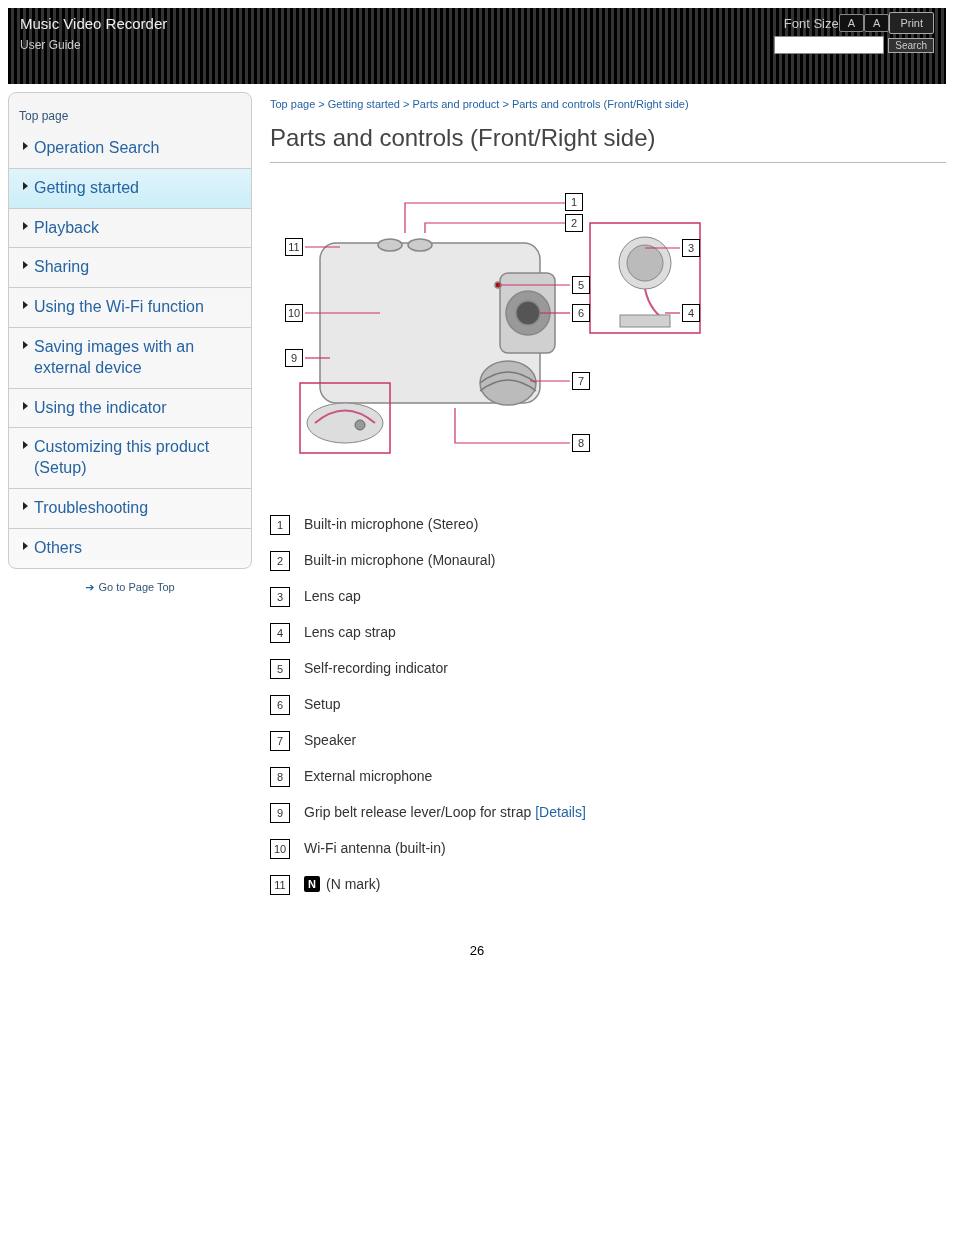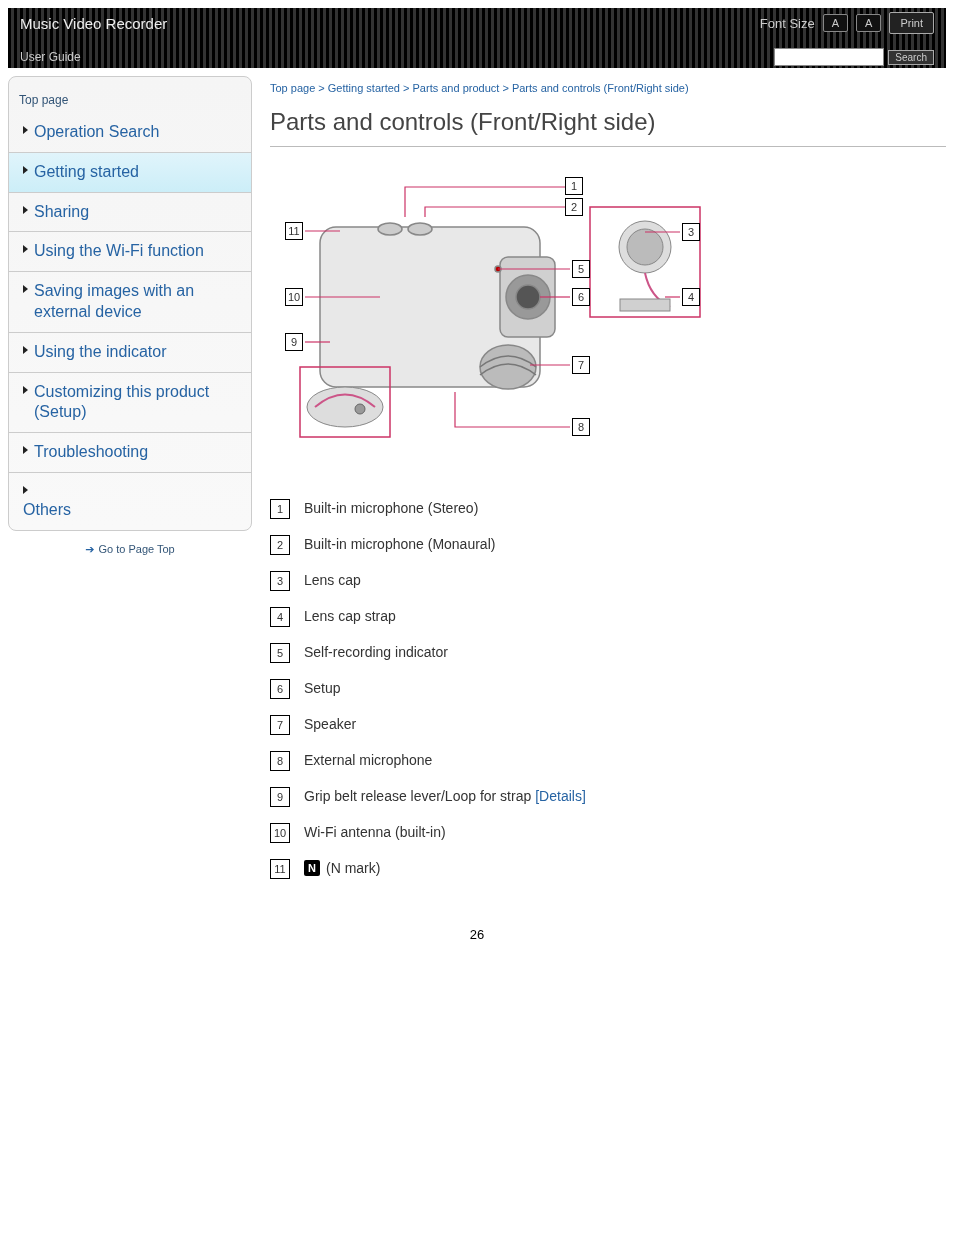--- a/index.html
+++ b/index.html
@@ -1,37 +1,37 @@
 <!DOCTYPE html>
 <html><head>
 <meta charset="utf-8">
 <style>
 * { margin: 0; padding: 0; box-sizing: border-box; }
 body { font-family: Arial, Helvetica, sans-serif; background: #fff; color: #333; width: 954px; }
 .header {
-  height: 60px;
+  height: 76px;
   background: repeating-linear-gradient(90deg, #000 0, #000 3px, #333 3px, #333 6px);
   position: relative;
   margin: 8px 8px 0 8px;
   padding-left: 11px;
 }
 .header-top {
   position: absolute; top: 4px; left: 12px; right: 12px;
   display: flex; justify-content: space-between; align-items: center;
   color: #ccc; font-size: 13px;
 }
 .header-title { color: #eee; font-size: 15px; }
-.header-buttons { display: flex; gap: 8px; align-items: center; }
+.header-buttons { display: flex; align-items: center; }
 .header-btn {
   border: 1px solid #888; color: #ccc; font-size: 11px;
   padding: 2px 8px; border-radius: 2px; background: #111;
 }
 .header-btn.print { background: #222; padding: 4px 10px; border-color: #aaa; }
 .header-sub {
-  position: absolute; top: 40px; left: 12px; right: 12px;
+  position: absolute; top: 28px; left: 12px; right: 12px;
   display: flex; justify-content: space-between; align-items: center;
   color: #ccc; font-size: 12px;
 }
 .search-box {
   display: flex; align-items: center; gap: 4px; margin-left: 21px;
 }
 .search-input {
   background: #fff; border: 1px solid #888; width: 110px; height: 18px;
   font-size: 11px; padding: 0 4px;
 }
@@ -47,21 +47,21 @@
   overflow: hidden;
 }
 .side-item {
   border-bottom: 1px solid #ccc;
   padding: 9px 10px 9px 14px;
   font-size: 16px;
   color: #357;
   display: flex; align-items: flex-start; gap: 6px;
   cursor: pointer;
 }
-.side-item:last-child { border-bottom: none; flex-direction: column; }
+.side-item:last-child { border-bottom: none; }
 .side-item.active {
   background: linear-gradient(180deg, #e0f4fb 0%, #cceef8 100%);
 }
 .side-arrow {
   width: 0; height: 0; margin-top: 4px;
   border-top: 4px solid transparent;
   border-bottom: 4px solid transparent;
   border-left: 5px solid #222;
   flex-shrink: 0;
 }
@@ -140,20 +140,24 @@
   <div>
     <div class="sidebar">
       <div class="side-top">Top page</div>
       <div class="side-item">
         <span class="side-arrow"></span>
         <span class="side-label">Operation Search</span>
       </div>
       <div class="side-item active">
         <span class="side-arrow"></span>
         <span class="side-label">Getting started</span>
+      </div>
+      <div class="side-item">
+        <span class="side-arrow"></span>
+        <span class="side-label">Playback</span>
       </div>
       <div class="side-item">
         <span class="side-arrow"></span>
         <span class="side-label">Sharing</span>
       </div>
       <div class="side-item">
         <span class="side-arrow"></span>
         <span class="side-label">Using the Wi-Fi function</span>
       </div>
       <div class="side-item">

